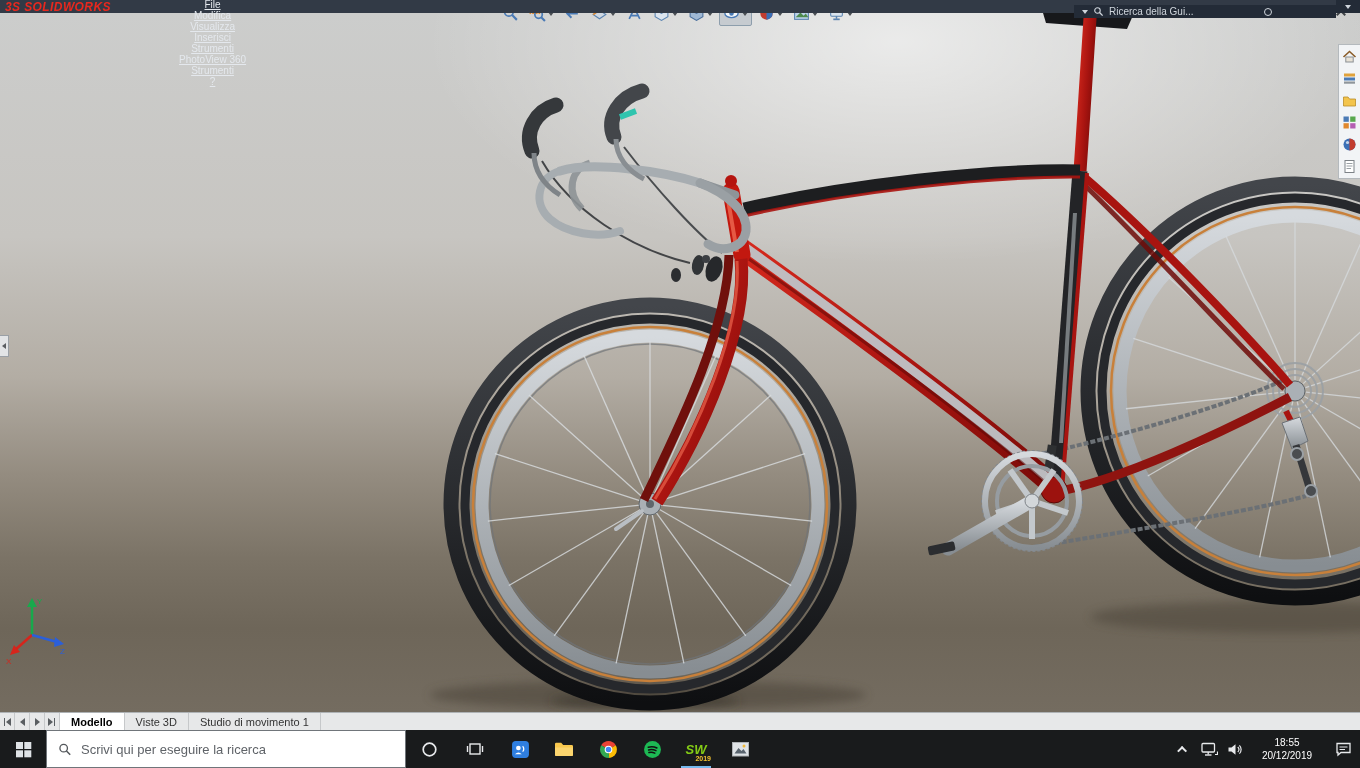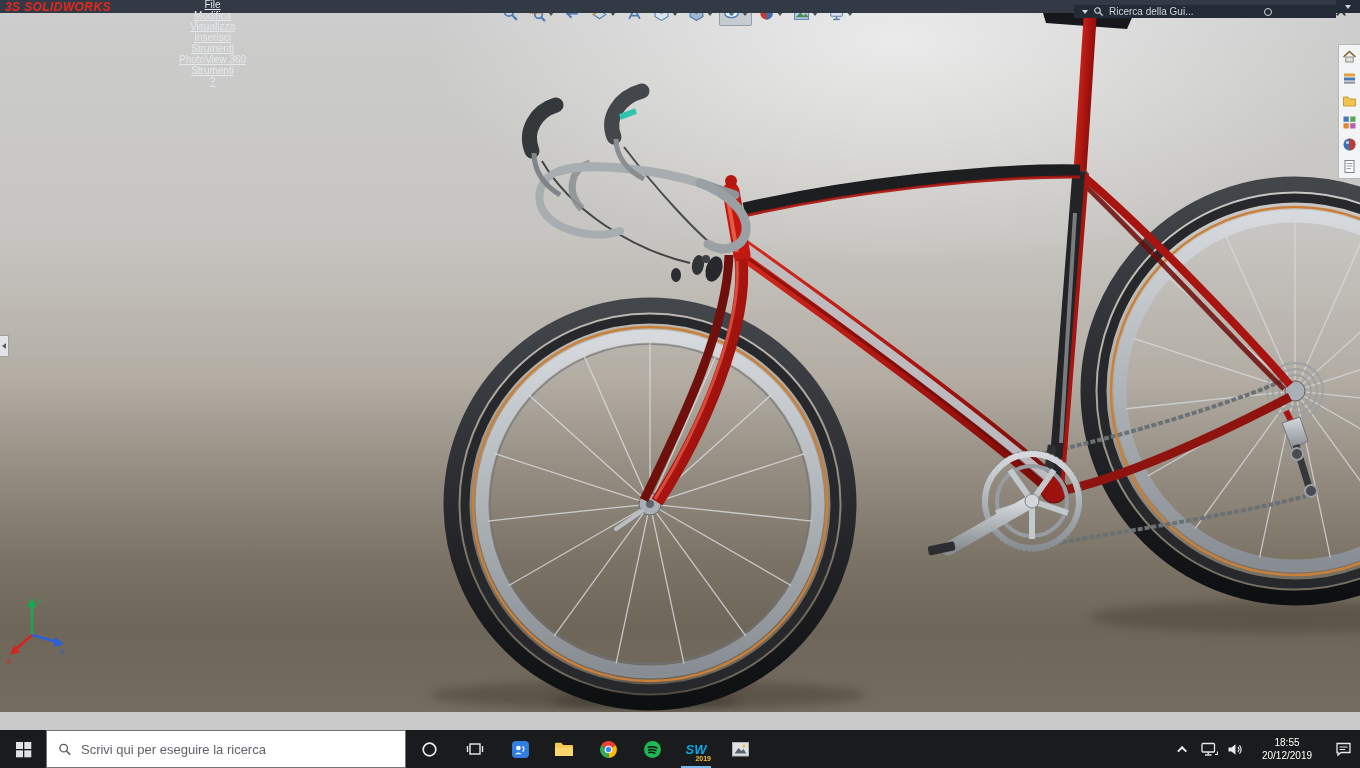--- a/index.html
+++ b/index.html
@@ -62,21 +62,21 @@
 
   
   .taskbar{position:absolute;bottom:0;left:0;right:0;height:38px;background:#191b1c;display:flex;align-items:stretch;z-index:50;}
   .tb-btn{width:46px;display:flex;align-items:center;justify-content:center;position:relative;cursor:default;}
   .tb-btn.app{width:44px;}
   .tb-btn.open::after{content:"";position:absolute;left:7px;right:7px;bottom:0;height:2px;background:#76b9ed;}
   .tb-search{width:360px;background:#ffffff;border:1px solid #70757a;display:flex;align-items:center;gap:9px;padding:0 11px;}
   .tb-search input{border:0;outline:0;font-size:13px;width:100%;color:#333;background:transparent;}
   .tb-search input::placeholder{color:#5f6368;}
   .sw-ico{position:relative;width:24px;height:24px;display:flex;align-items:center;justify-content:center;}
-  .sw-ico .sw{color:#0ea5e9;font-weight:bold;font-size:13px;font-style:italic;}
+  .sw-ico .sw{color:#84cc16;font-weight:bold;font-size:13px;font-style:italic;}
   .sw-ico .yr{position:absolute;right:-3px;bottom:-1px;color:#f2c230;font-size:7px;font-weight:bold;}
   .tray{margin-left:auto;display:flex;align-items:center;}
   .tray .tr-btn{width:26px;height:38px;display:flex;align-items:center;justify-content:center;cursor:default;}
   .chev-up{width:7px;height:7px;border-top:2px solid #e8eaec;border-left:2px solid #e8eaec;transform:rotate(45deg) translateY(2px);}
   .clock{width:78px;display:flex;flex-direction:column;align-items:center;justify-content:center;color:#fff;font-size:10px;line-height:13px;cursor:default;}
 </style>
 </head>
 <body>
 
 <div id="root">
@@ -402,20 +402,41 @@
         <line x1="4.5" y1="4.5" x2="10.5" y2="4.5" stroke="#9aa0a5"></line>
         <line x1="4.5" y1="7" x2="10.5" y2="7" stroke="#9aa0a5"></line>
         <line x1="4.5" y1="9.5" x2="9" y2="9.5" stroke="#9aa0a5"></line>
       </svg>
   </div>
 
   <div class="leftflyout">
       <span class="tri-l-sm"></span>
     </div>
 
+  <div class="tabbar">
+    <div class="tabnav">
+      <div class="tb">
+          <span class="bar-v"></span>
+          <span class="tri-l"></span>
+        </div>
+      <div class="tb">
+          <span class="tri-l"></span>
+        </div>
+      <div class="tb">
+          <span class="tri-r"></span>
+        </div>
+      <div class="tb">
+          <span class="tri-r"></span>
+          <span class="bar-v"></span>
+        </div>
+    </div>
+    <div class="tab active">Modello</div>
+    <div class="tab">Viste 3D</div>
+    <div class="tab">Studio di movimento 1</div>
+  </div>
 
   <div class="taskbar">
     <div class="tb-btn">
       <svg width="17" height="17" viewBox="0 0 17 17">
           <rect x="1" y="1" width="7" height="7" fill="#dfe3e6"></rect>
           <rect x="9.3" y="1" width="7" height="7" fill="#dfe3e6"></rect>
           <rect x="1" y="9.3" width="7" height="7" fill="#dfe3e6"></rect>
           <rect x="9.3" y="9.3" width="7" height="7" fill="#dfe3e6"></rect>
         </svg>
     </div>

